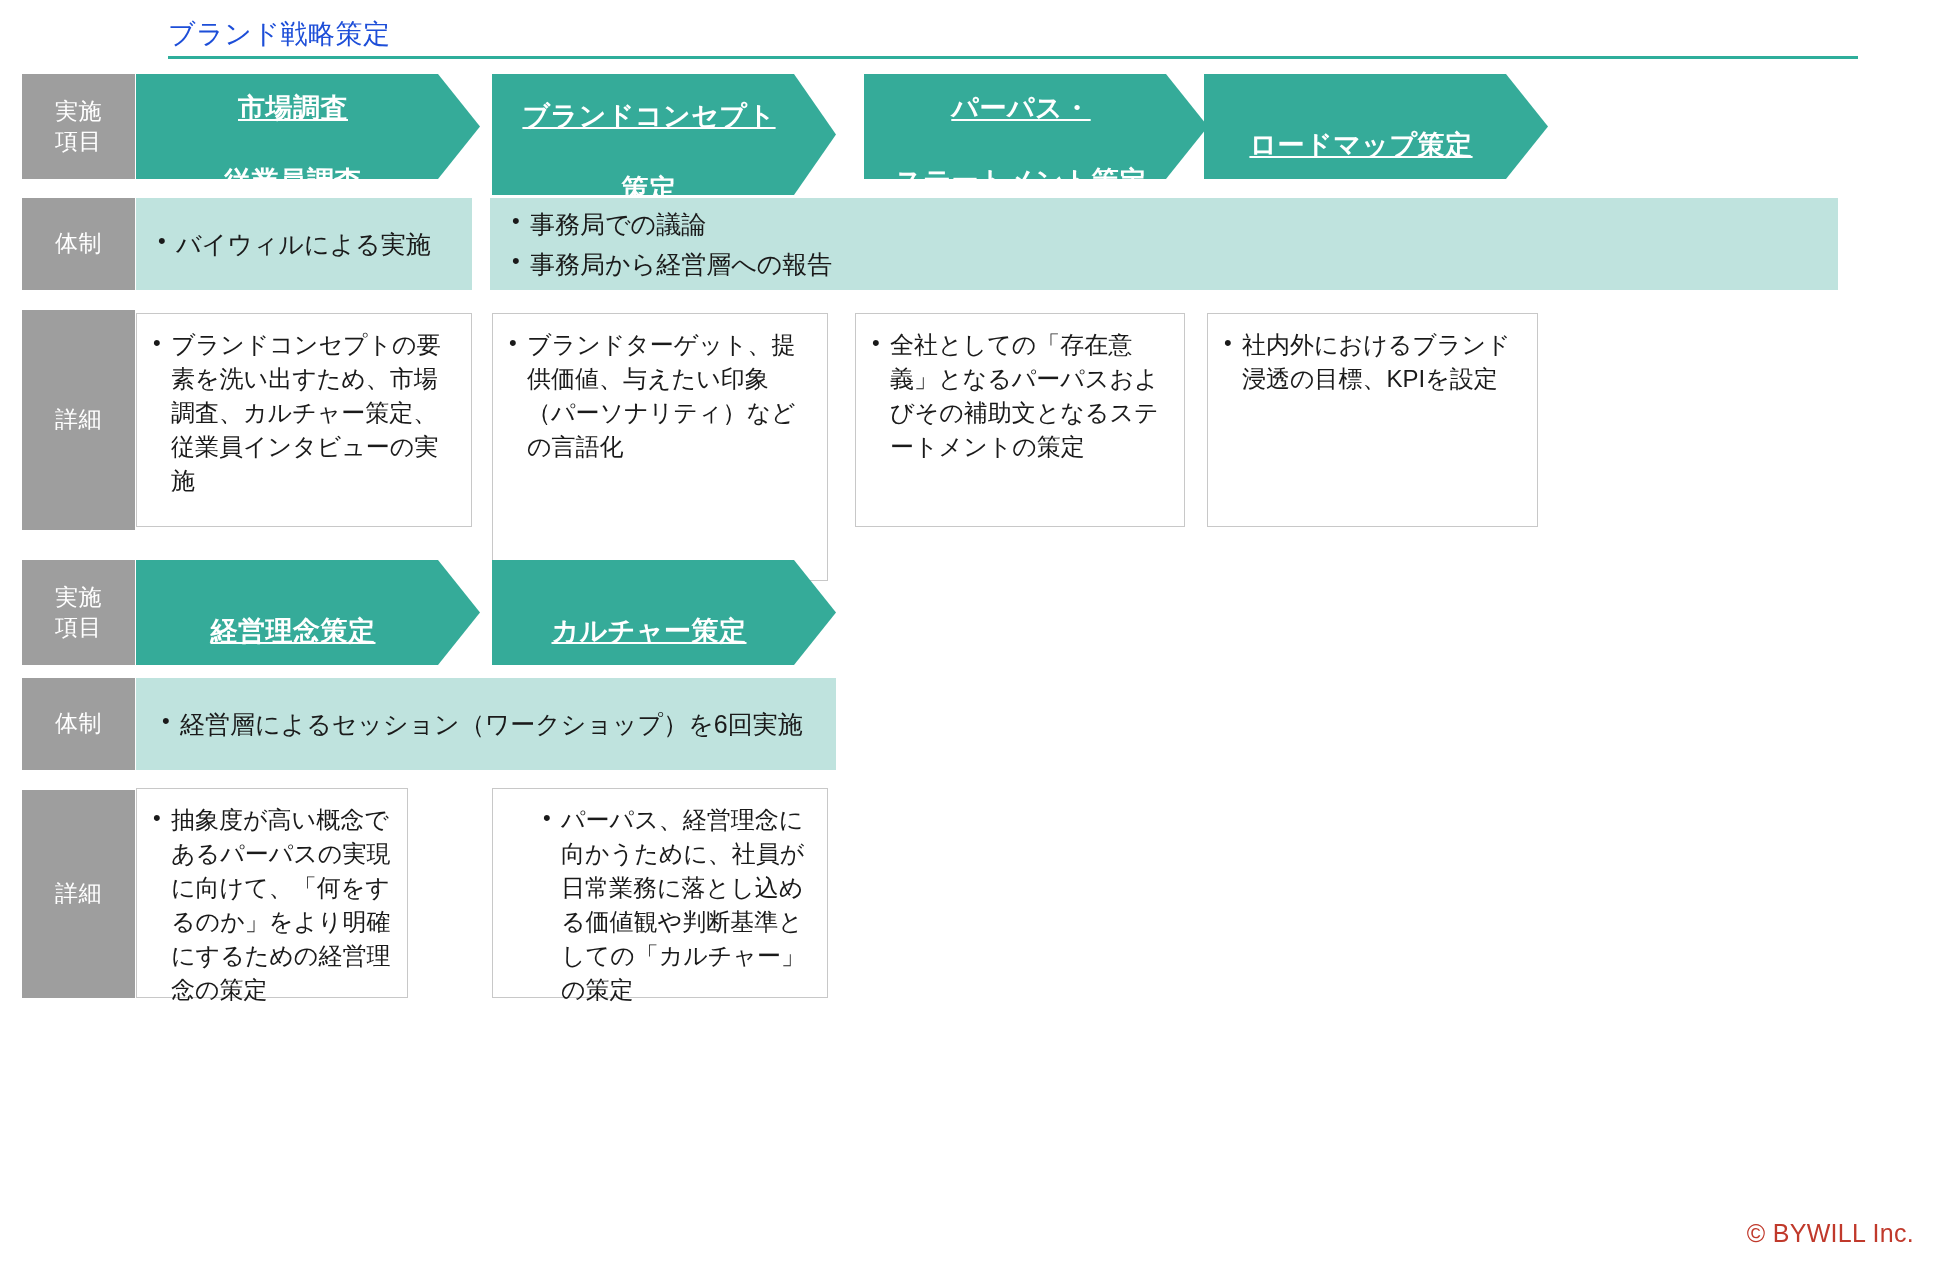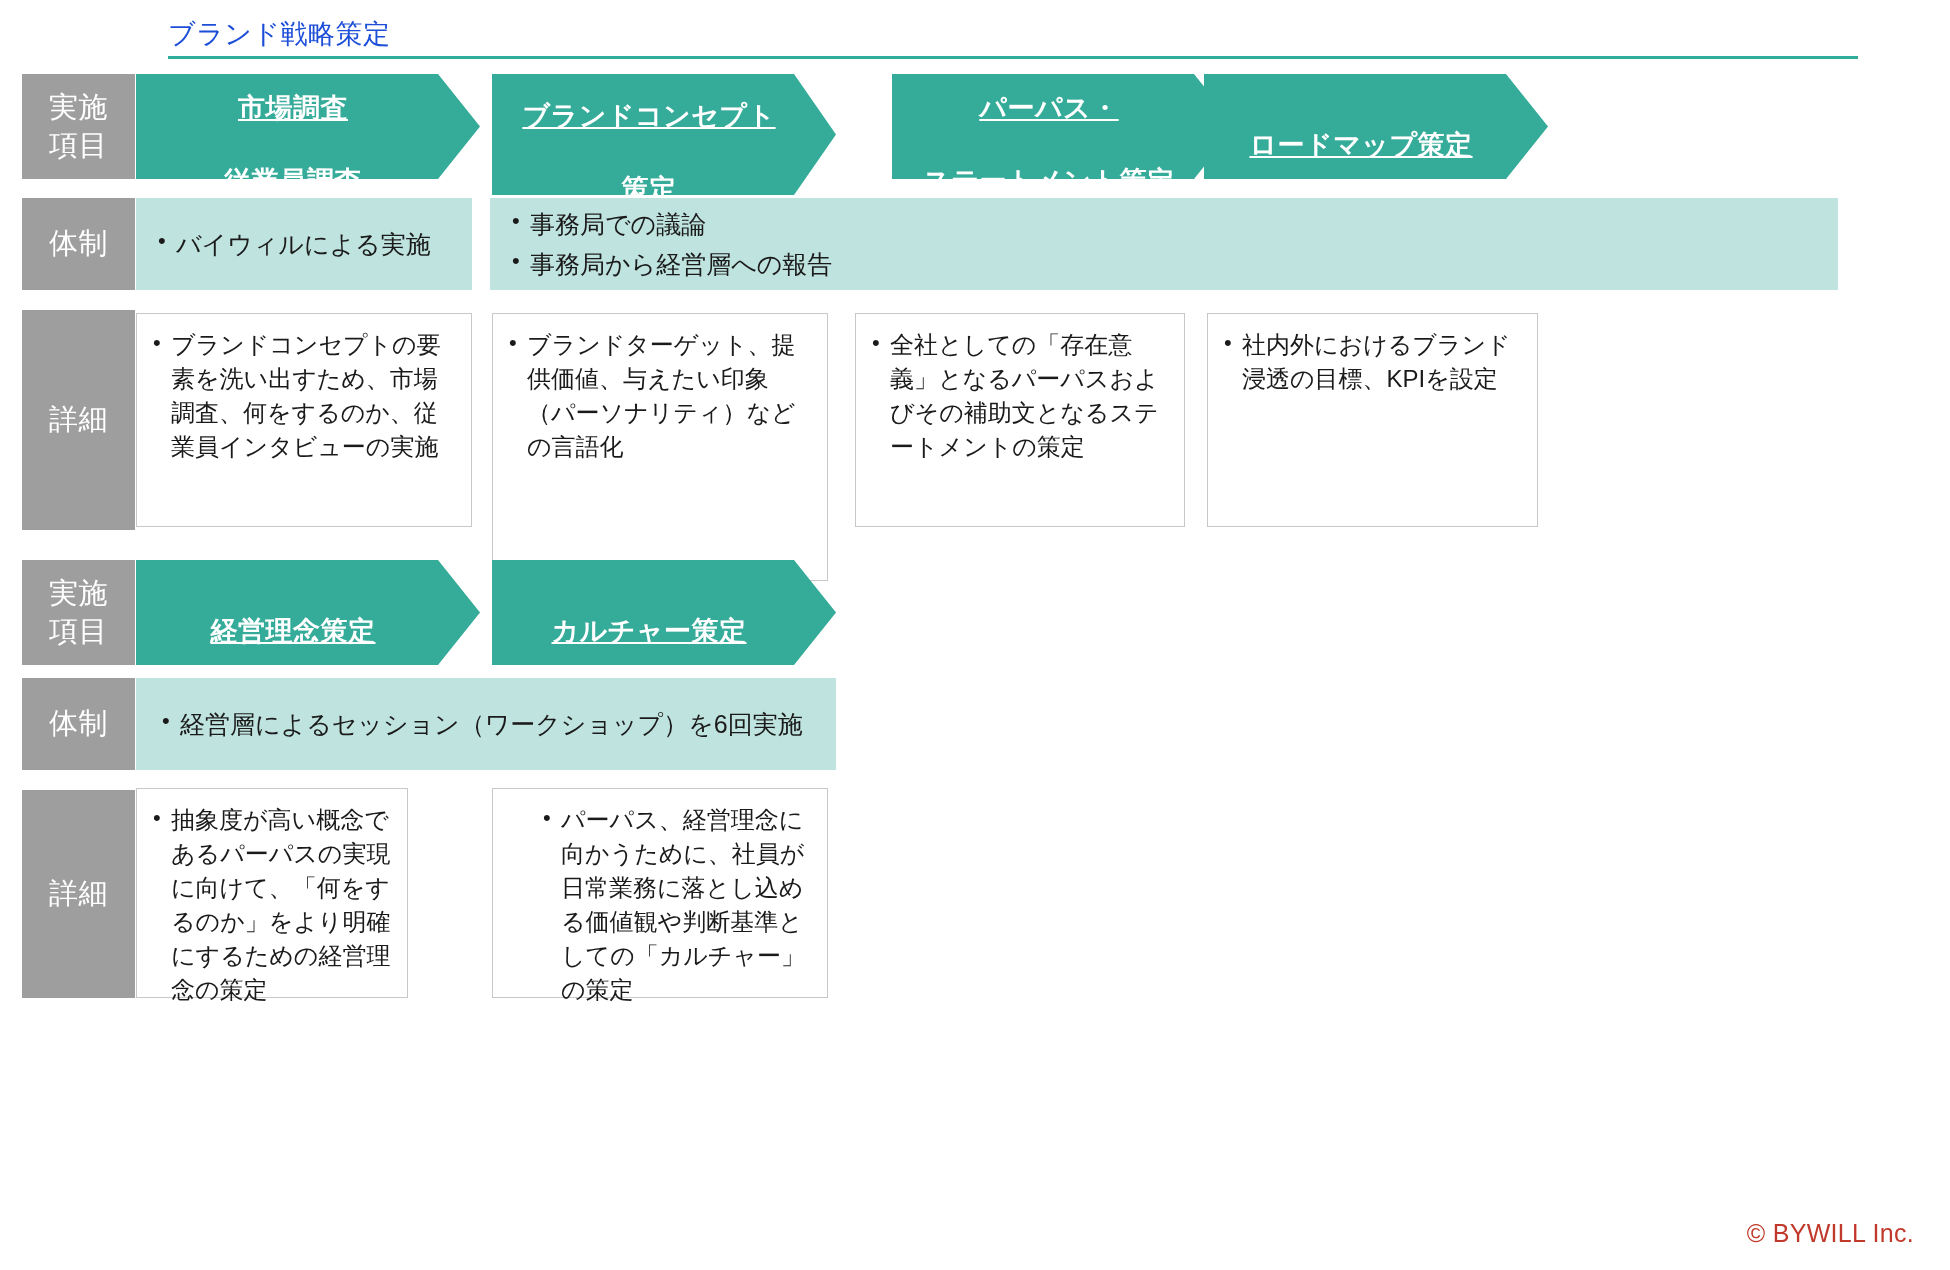--- a/index.html
+++ b/index.html
@@ -40,21 +40,21 @@
 
   
   .row-label {
     position: absolute;
     background: #9e9e9e;
     color: #ffffff;
     display: flex;
     align-items: center;
     justify-content: center;
     text-align: center;
-    font-size: 29px;
+    font-size: 23px;
     line-height: 1.28;
     font-weight: 400;
     letter-spacing: 0.5px;
   }
   .row-label span { display: block; }
 
   
   .chev {
     position: absolute;
     background: #35ab99;
@@ -157,21 +157,21 @@
   </div>
 </div>
 
 <div class="chev" style="left:492px; top:74px; width:344px; height:121px;">
   <div class="chev-inner">
     <span>ブランドコンセプト</span><br>
     <span>策定</span>
   </div>
 </div>
 
-<div class="chev" style="left:892px; top:74px; width:344px; height:105px;">
+<div class="chev" style="left:864px; top:74px; width:344px; height:105px;">
   <div class="chev-inner">
     <span>パーパス・</span><br>
     <span>ステートメント策定</span>
   </div>
 </div>
 
 <div class="chev" style="left:1204px; top:74px; width:344px; height:105px;">
   <div class="chev-inner">
     <span>ロードマップ策定</span>
   </div>
@@ -193,21 +193,21 @@
     <li>事務局から経営層への報告</li>
   </ul>
 </div>
 
 <div class="row-label" style="left:22px; top:310px; width:113px; height:220px;">
   <span>詳細</span>
 </div>
 
 <div class="det-box" style="left:136px; top:313px; width:336px; height:214px;">
   <ul class="bl">
-    <li>ブランドコンセプトの要素を洗い出すため、市場調査、何をするのか、従業員インタビューの実施</li>
+    <li>ブランドコンセプトの要素を洗い出すため、市場調査、カルチャー策定、従業員インタビューの実施</li>
   </ul>
 </div>
 
 <div class="det-box" style="left:492px; top:313px; width:336px; height:268px;">
   <ul class="bl">
     <li>ブランドターゲット、提供価値、与えたい印象（パーソナリティ）などの言語化</li>
   </ul>
 </div>
 
 <div class="det-box" style="left:855px; top:313px; width:330px; height:214px;">

